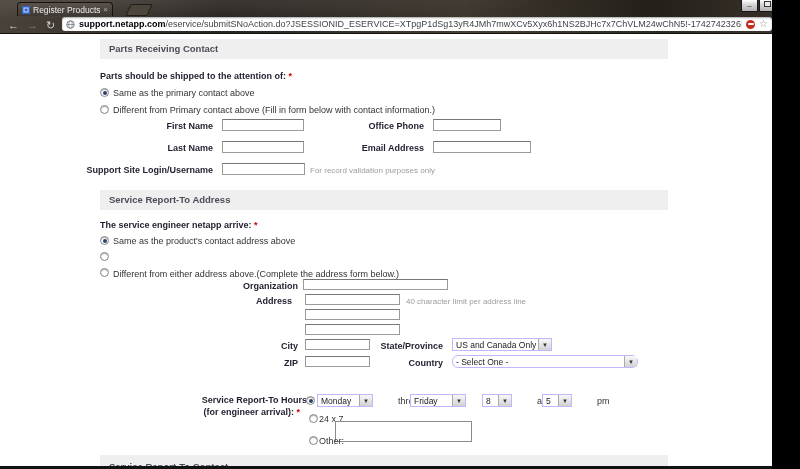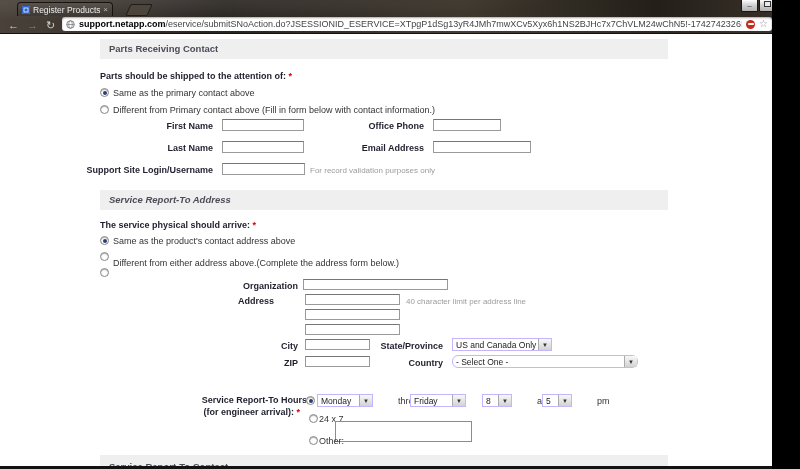--- a/index.html
+++ b/index.html
@@ -137,36 +137,36 @@
 
     <span class="lbl" style="right:573px;top:109px;">Last Name</span>
     <input class="inp" style="left: 222px; top: 107px; width: 82px;">
     <span class="lbl" style="right:362px;top:109px;">Email Address</span>
     <input class="inp" style="left: 433px; top: 107px; width: 98px;">
 
     <span class="lbl" style="right:573px;top:131px;">Support Site Login/Username</span>
     <input class="inp" style="left: 222px; top: 129px; width: 83px;">
     <span class="note" style="left:310px;top:132px;">For record validation purposes only</span>
 
-    <div class="secbar" style="top:156px;font-style:italic;">Service Report-To Address</div>
-
-    <div class="q" style="left:100px;top:186px;"><span>The service physical should arrive: </span><span class="req">*</span></div>
+    <div class="secbar" style="top:156px;">Service Report-To Address</div>
+
+    <div class="q" style="left:100px;top:186px;"><span>The service engineer netapp arrive: </span><span class="req">*</span></div>
 
     <span class="radio checked" style="left:100px;top:202px;"></span>
     <span class="rlbl" style="left:113px;top:202px;">Same as the product's contact address above</span>
 
     <span class="radio" style="left:100px;top:218px;"></span>
 
     <span class="radio" style="left:100px;top:234px;"></span>
-    <span class="rlbl" style="left:113px;top:224px;">Different from either address above.(Complete the address form below.)</span>
+    <span class="rlbl" style="left:113px;top:235px;">Different from either address above.(Complete the address form below.)</span>
 
     <span class="lbl" style="right:488px;top:247px;">Organization</span>
     <input class="inp" style="left: 303px; top: 245px; width: 145px; height: 11px;">
 
-    <span class="lbl" style="right:512px;top:262px;text-align:right;">Address</span>
+    <span class="lbl" style="right:494px;top:262px;text-align:right;">Address</span>
     <input class="inp" style="left: 305px; top: 260px; width: 95px; height: 11px;">
     <span class="note" style="left:406px;top:263px;">40 character limit per address line</span>
     <input class="inp" style="left: 305px; top: 275px; width: 95px; height: 11px;">
     <input class="inp" style="left: 305px; top: 290px; width: 95px; height: 11px;">
 
     <span class="lbl" style="right:488px;top:307px;">City</span>
     <input class="inp" style="left: 305px; top: 305px; width: 65px; height: 11px;">
     <span class="lbl" style="right:343px;top:307px;">State/Province</span>
     <div class="dd" style="left:452px;top:304px;width:100px;">
       <span class="dd-val">US and Canada Only</span>

